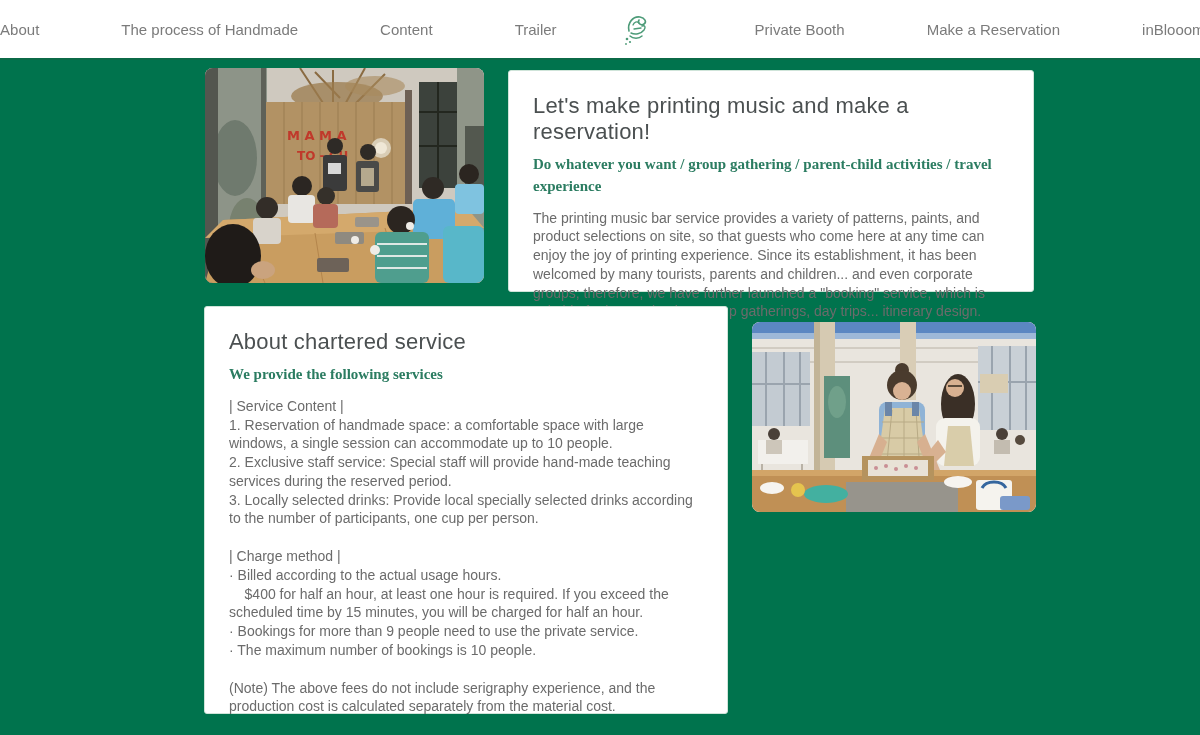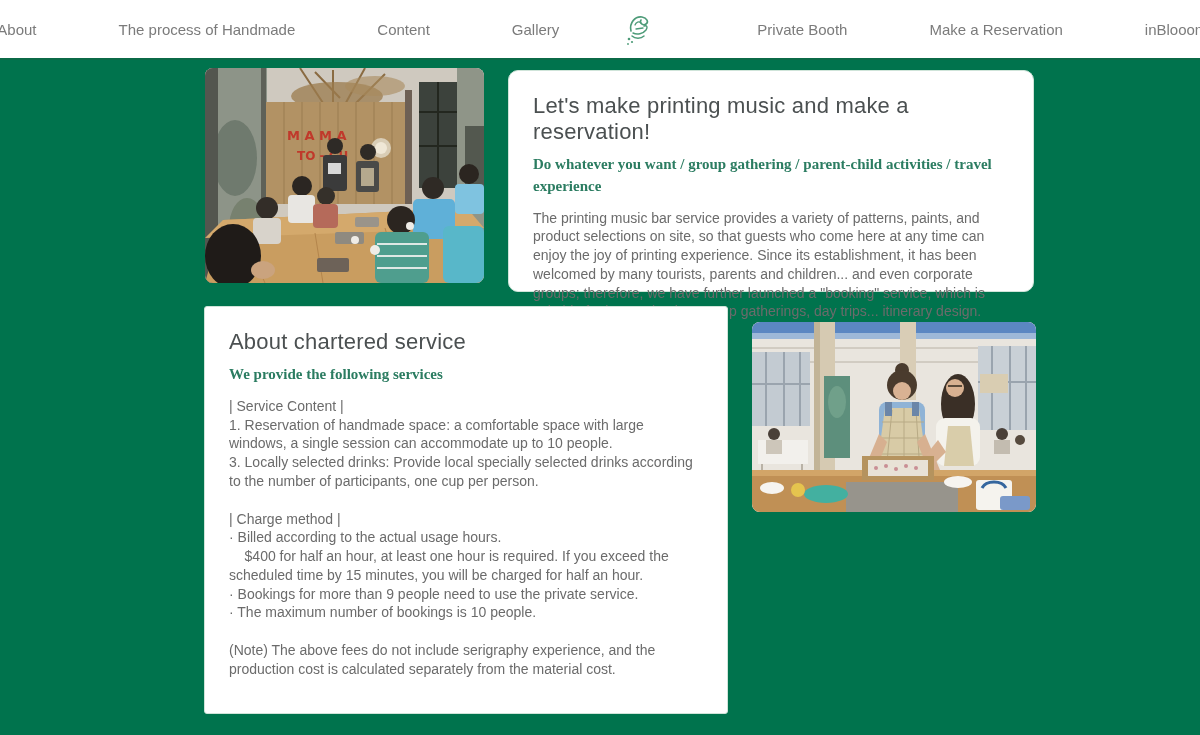--- a/index.html
+++ b/index.html
@@ -40,21 +40,21 @@
   .photo-right { left: 752px; top: 322px; width: 284px; height: 190px; }
 
   
   .card {
     position: absolute;
     background: #ffffff;
     border: 1px solid #cfe4d9;
     border-radius: 3px;
     padding: 20px 24px;
   }
-  .card-reservation { left: 508px; top: 70px;  width: 526px; height: 222px; border-radius: 10px; }
+  .card-reservation { left: 508px; top: 70px;  width: 526px; height: 222px; }
   .card-chartered   { left: 204px; top: 306px; width: 524px; height: 408px; }
 
   .card h1 {
     font-size: 22px; font-weight: 400; color: #4b5051;
     letter-spacing: 0.2px; margin: 2px 0 9px 0;
   }
   .green-sub {
     font-size: 15px; font-weight: 700; color: #2b7c61;
     line-height: 1.45; margin-bottom: 11px; font-family: Liberation Serif, serif;
   }
@@ -71,21 +71,21 @@
 <body>
 
 <div class="page">
 
   <header>
     <nav>
       <a class="nav-item">TOP</a>
       <a class="nav-item">About</a>
       <a class="nav-item">The process of Handmade</a>
       <a class="nav-item">Content</a>
-      <a class="nav-item">Gallery</a>
+      <a class="nav-item">Trailer</a>
       <span class="nav-logo">
         <svg class="logo-svg" viewBox="0 0 30 36" fill="none">
           <path d="M8 20 C6 12 12 5 19 6 C24 7 26 11 23 13 C20 15 16 12 18 9" stroke="#4d9b78" stroke-width="1.6" stroke-linecap="round"></path>
           <path d="M10 22 C14 24 20 23 23 19 C25 16 24 14 21 15" stroke="#4d9b78" stroke-width="1.4" stroke-linecap="round"></path>
           <path d="M12 14 C13 11 16 10 18 12 M13 18 L20 17" stroke="#4d9b78" stroke-width="1.3" stroke-linecap="round"></path>
           <path d="M9 25 C12 28 18 28 21 25" stroke="#4d9b78" stroke-width="1.5" stroke-linecap="round"></path>
           <circle cx="6" cy="28" r="1.3" fill="#4d9b78"></circle>
           <circle cx="9" cy="31" r="1.1" fill="#4d9b78"></circle>
           <circle cx="5" cy="33" r="0.9" fill="#4d9b78"></circle>
         </svg>
@@ -178,20 +178,21 @@
     <h1>Let's make printing music and make a reservation!</h1>
     <div class="green-sub">Do whatever you want / group gathering / parent-child activities / travel experience</div>
     <p class="body-text">The printing music bar service provides a variety of patterns, paints, and product selections on site, so that guests who come here at any time can enjoy the joy of printing experience. Since its establishment, it has been welcomed by many tourists, parents and children... and even corporate groups; therefore, we have further launched a "booking" service, which is suitable for integration into group gatherings, day trips... itinerary design.</p>
   </section>
 
   <section class="card card-chartered">
     <h1>About chartered service</h1>
     <div class="green-sub">We provide the following services</div>
     <div class="line">| Service Content |</div>
     <div class="line">1. Reservation of handmade space: a comfortable space with large windows, a single session can accommodate up to 10 people.</div>
+    <div class="line">2. Exclusive staff service: Special staff will provide hand-made teaching services during the reserved period.</div>
     <div class="line">3. Locally selected drinks: Provide local specially selected drinks according to the number of participants, one cup per person.</div>
     <div class="gap"></div>
     <div class="line">| Charge method |</div>
     <div class="line">· Billed according to the actual usage hours.</div>
     <div class="line">&nbsp;&nbsp;&nbsp;&nbsp;$400 for half an hour, at least one hour is required. If you exceed the scheduled time by 15 minutes, you will be charged for half an hour.</div>
     <div class="line">· Bookings for more than 9 people need to use the private service.</div>
     <div class="line">· The maximum number of bookings is 10 people.</div>
     <div class="gap"></div>
     <div class="line">(Note) The above fees do not include serigraphy experience, and the production cost is calculated separately from the material cost.</div>
   </section>

